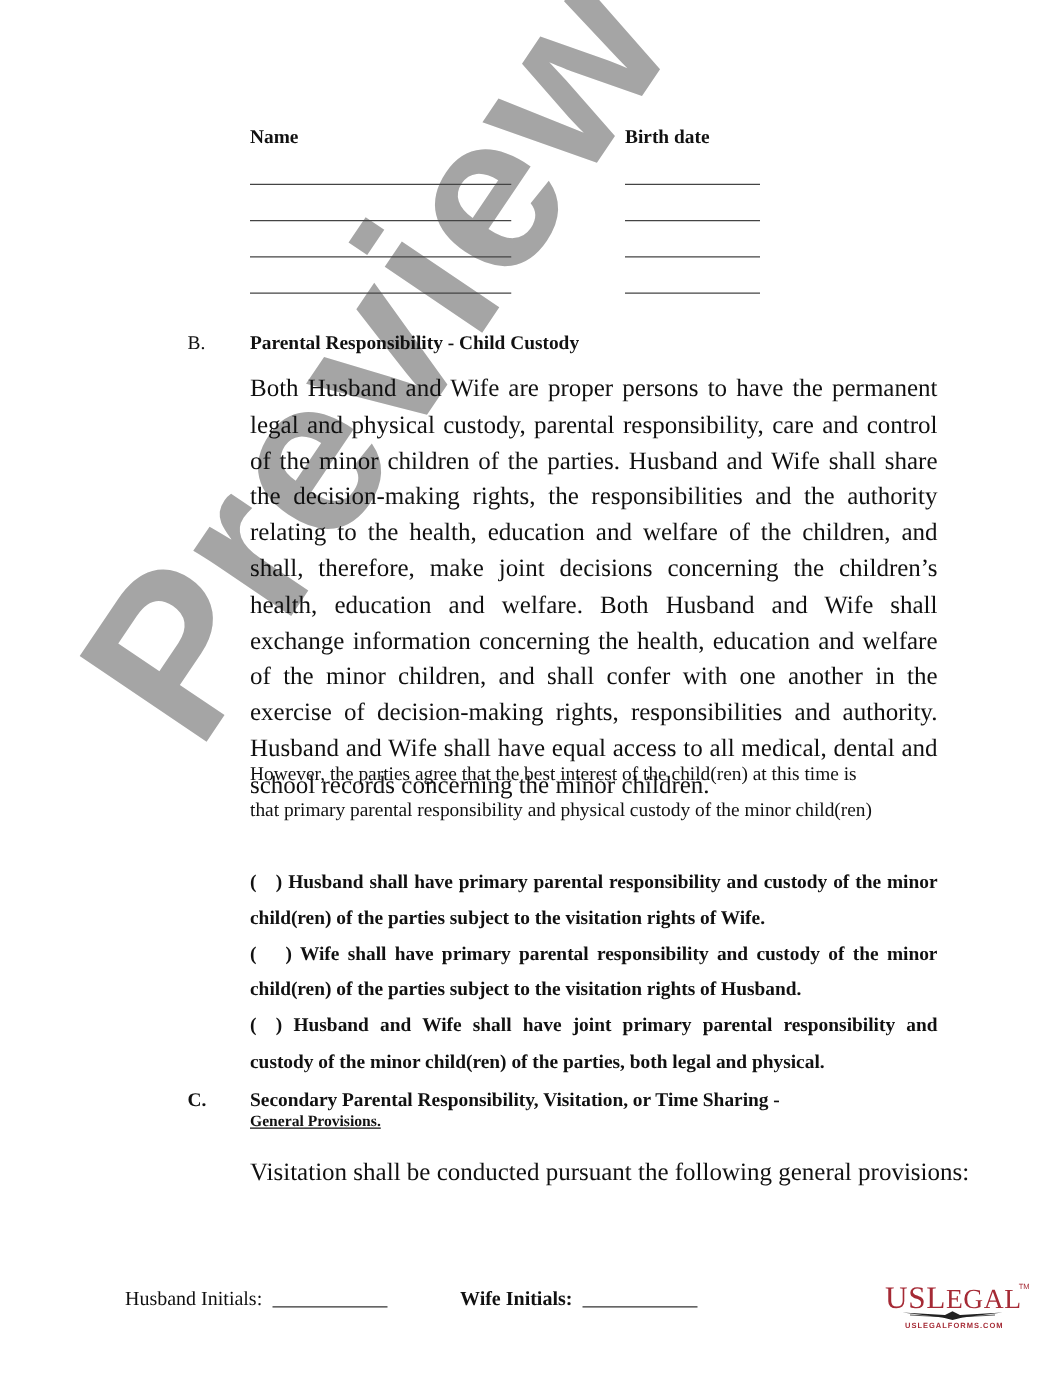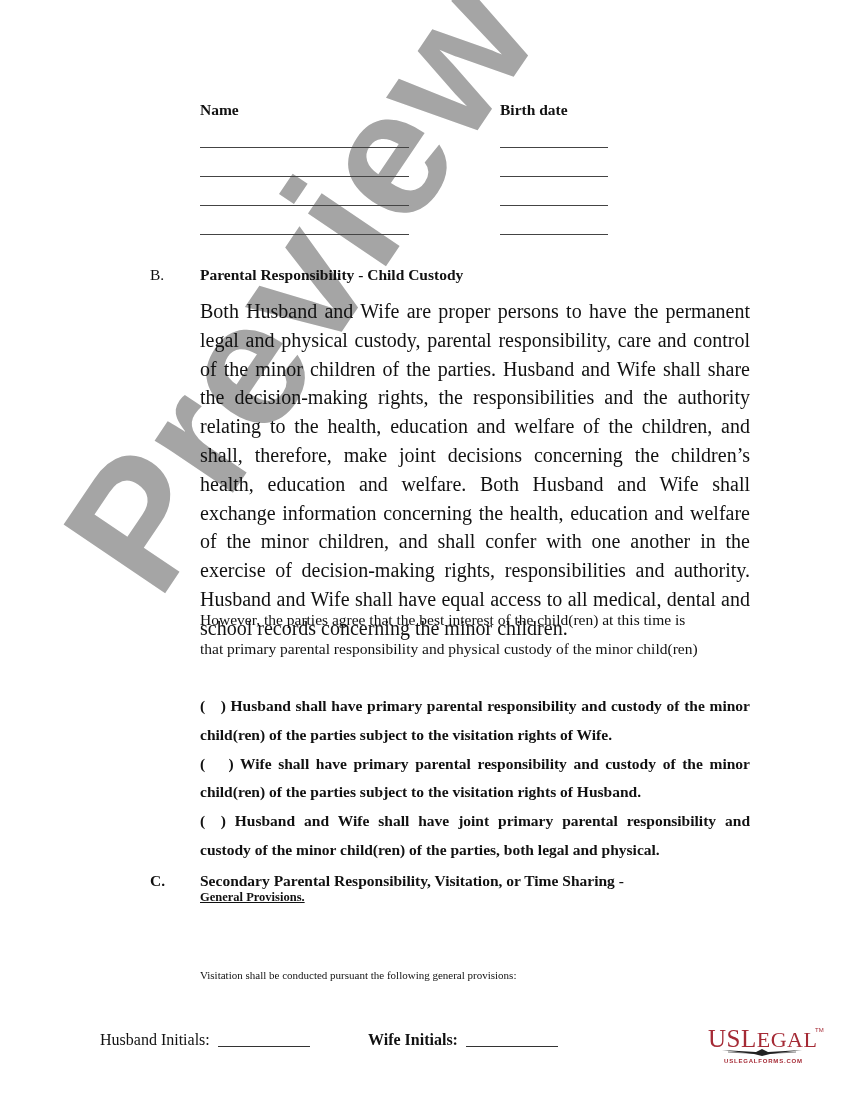--- a/index.html
+++ b/index.html
@@ -91,21 +91,21 @@
       <p>
         <span class="paren" style="white-space:pre;">(    )</span>
         <span>Husband and Wife shall have joint primary parental responsibility and custody of the minor child(ren) of the parties, both legal and physical.</span>
       </p>
     </div>
 
     <div class="sec-letter bold" style="top:872px;">C.</div>
     <div class="sec-title" style="top:872px;">Secondary Parental Responsibility, Visitation, or Time Sharing -</div>
     <div class="sub-title" style="top:890px;">General Provisions.</div>
 
-    <div class="abs" style="left:200px; top:969px; font-size:11px;">Visitation shall be conducted pursuant the following general provisions:</div>
+    <div class="abs" style="left:200px; top:927px; font-size:20px;">Visitation shall be conducted pursuant the following general provisions:</div>
 
     <div class="footer" style="left:100px;">
       <span>Husband Initials:</span>
       <span style="display:inline-block; width:92px; border-bottom:1px solid #333; vertical-align:-2px; margin-left:4px;"></span>
     </div>
     <div class="footer" style="left:368px;font-weight:bold;">
       <span>Wife Initials:</span>
       <span style="display:inline-block; width:92px; border-bottom:1px solid #333; vertical-align:-2px; margin-left:4px;"></span>
     </div>
 

